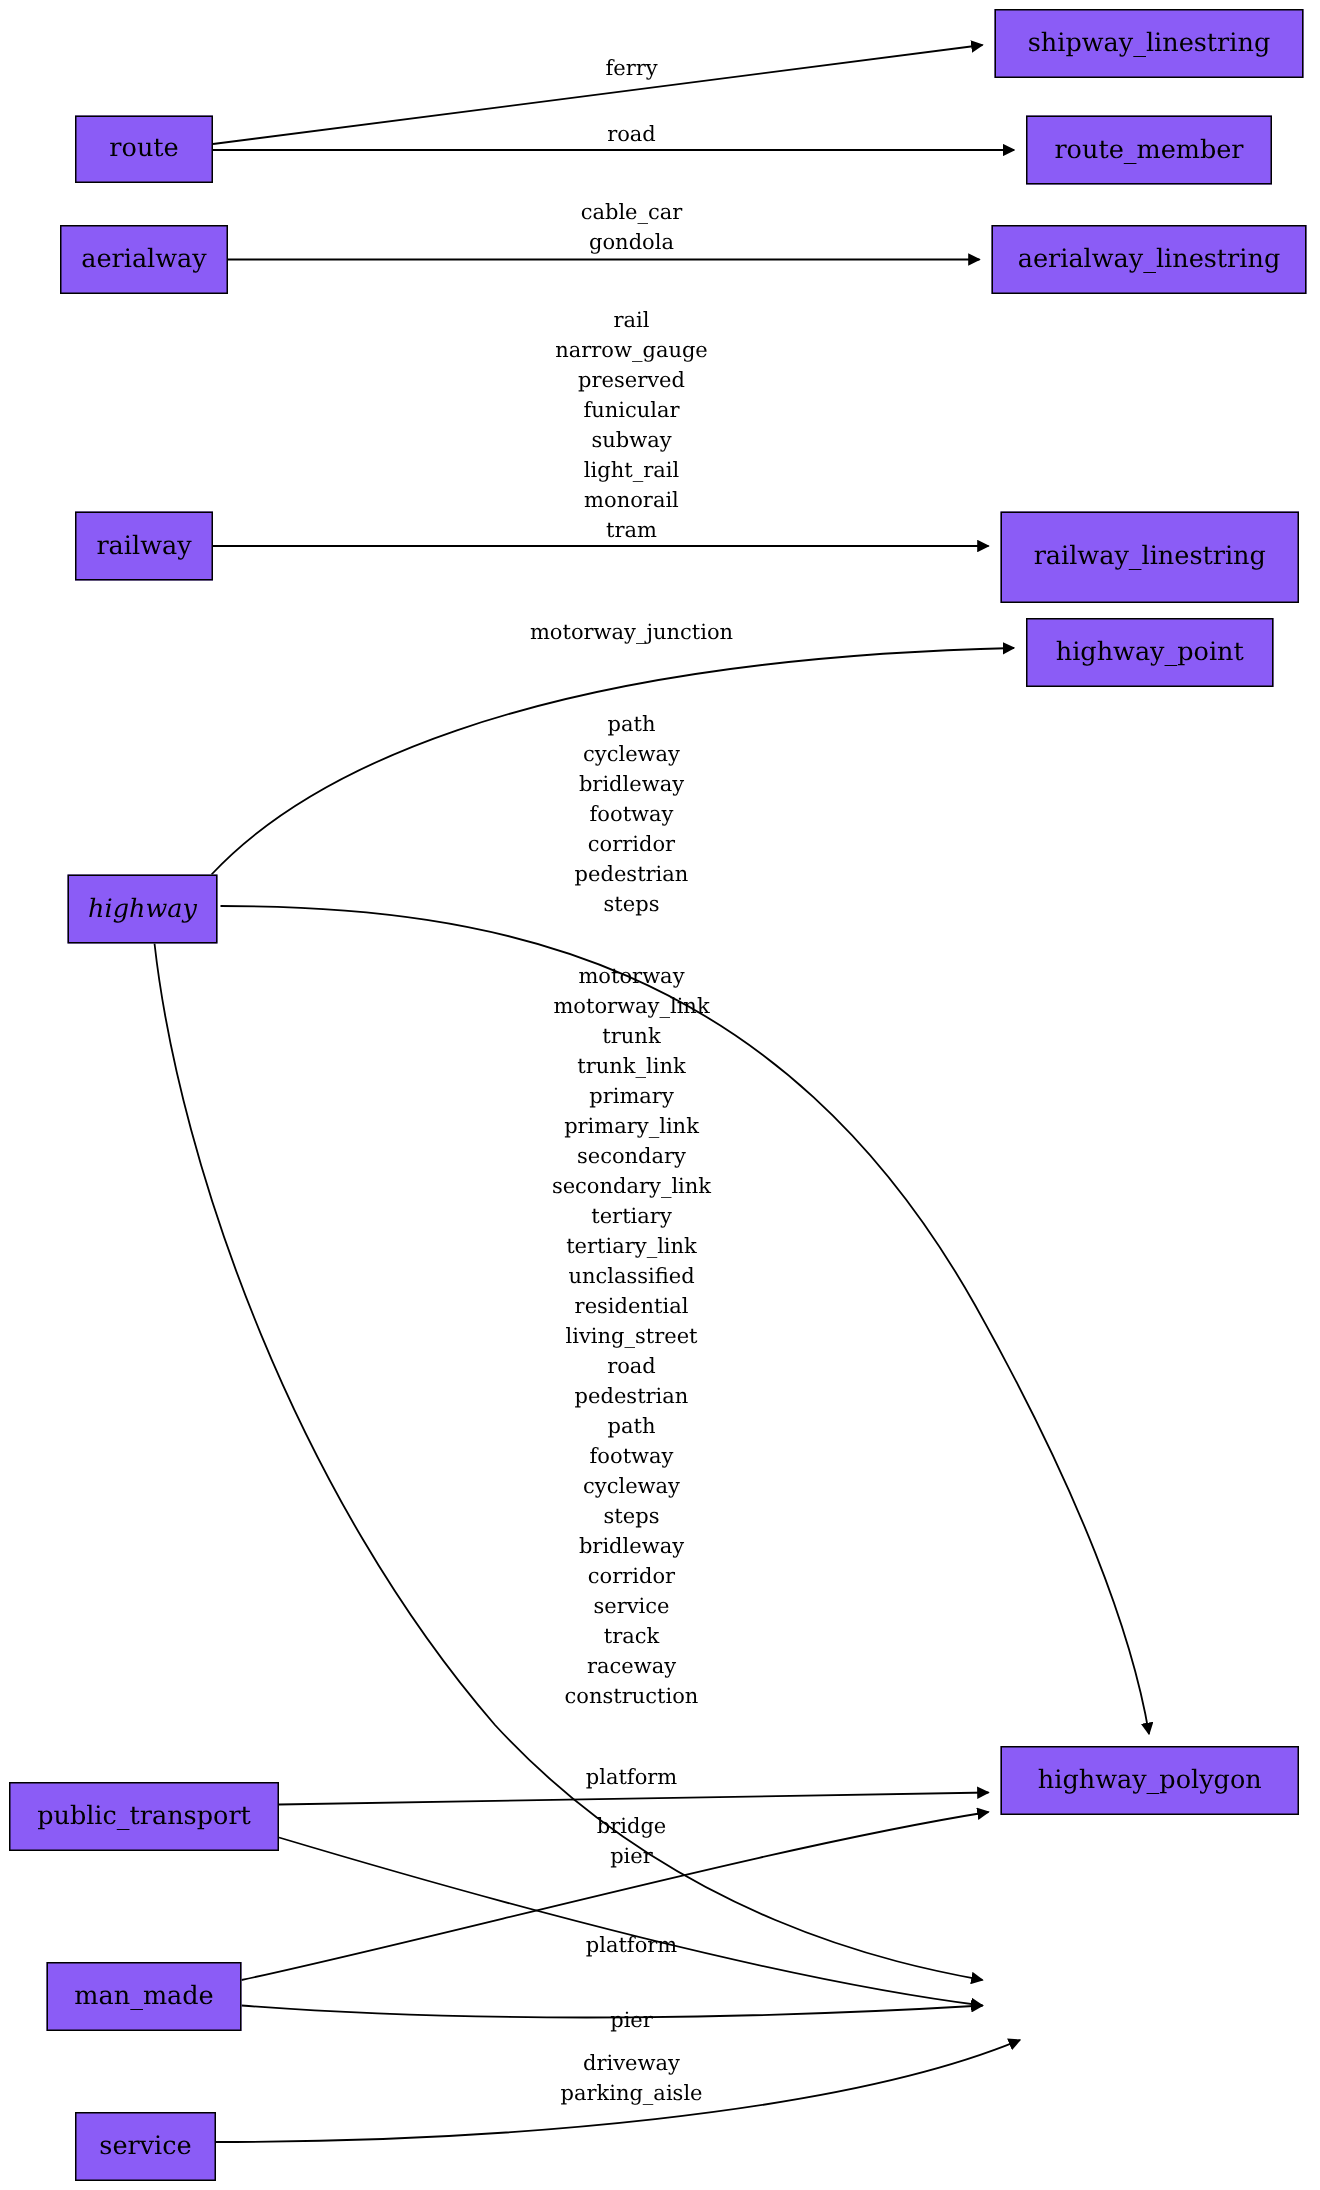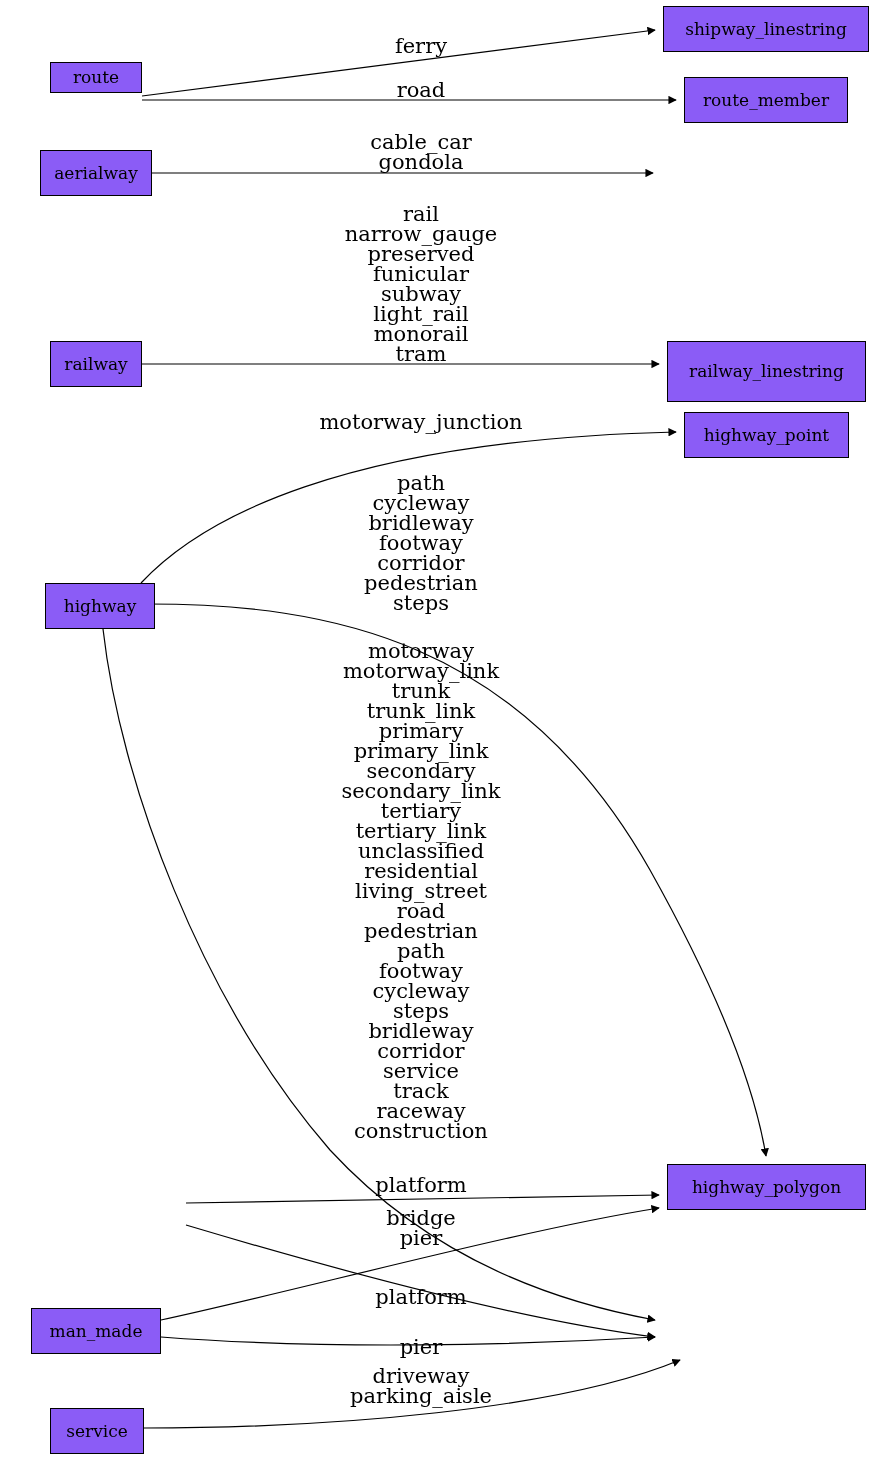--- a/index.html
+++ b/index.html
@@ -33,21 +33,21 @@
     display: flex;
     align-items: center;
     justify-content: center;
     font-size: 17px;
     line-height: 1;
     white-space: nowrap;
     color: #000000;
   }
   .edge-label {
     position: absolute;
-    font-size: 21px;
+    font-size: 14px;
     line-height: 20px;
     text-align: center;
     white-space: pre;
     color: #000000;
     transform: translateX(-50%);
   }
 </style>
 </head>
 <body>
 
@@ -78,46 +78,52 @@
 
     <path d="M 186,1225 C 330,1268 520,1320 655,1337" fill="none" stroke="#000000" stroke-width="1.2" marker-end="url(#arrow)"></path>
 
     <path d="M 161,1320 C 300,1290 520,1230 659,1208" fill="none" stroke="#000000" stroke-width="1.2" marker-end="url(#arrow)"></path>
 
     <path d="M 161,1337 C 330,1350 520,1345 655,1337" fill="none" stroke="#000000" stroke-width="1.2" marker-end="url(#arrow)"></path>
 
     <path d="M 144,1428 C 330,1428 560,1410 680,1360" fill="none" stroke="#000000" stroke-width="1.2" marker-end="url(#arrow)"></path>
   </svg>
 
-  <div class="node" style="left:50px; top:62px; width:92px; height:31px;text-align:center;">
+  <div class="node" style="left:50px; top:77px; width:92px; height:45px;text-align:center;">
       <span>route</span>
     </div>
   <div class="node" style="left:663px; top:6px; width:206px; height:46px;">
       <span>shipway_linestring</span>
     </div>
   <div class="node" style="left:40px; top:150px; width:112px; height:46px;">
       <span>aerialway</span>
     </div>
   <div class="node" style="left:684px; top:77px; width:164px; height:46px;">
       <span>route_member</span>
     </div>
+  <div class="node" style="left:661px; top:150px; width:210px; height:46px;">
+      <span>aerialway_linestring</span>
+    </div>
   <div class="node" style="left:50px; top:341px; width:92px; height:46px;">
       <span>railway</span>
     </div>
   <div class="node" style="left:667px; top:341px; width:199px; height:61px;">
       <span>railway_linestring</span>
     </div>
   <div class="node" style="left:684px; top:412px; width:165px; height:46px;">
       <span>highway_point</span>
     </div>
-  <div class="node" style="left:45px; top:583px; width:110px; height:46px;">
+  <div class="node" style="left:45px; top:583px; width:100px; height:46px;font-style:italic;">
       <span>highway</span>
     </div>
   <div class="node" style="left:667px; top:1164px; width:199px; height:46px;justify-content:center;">
       <span>highway_polygon</span>
+    </div>
+  <div class="node" style="left:6px; top:1188px; width:180px; height:46px;">
+      <span>public_transport</span>
     </div>
   <div class="node" style="left:31px; top:1308px; width:130px; height:46px;">
       <span>man_made</span>
     </div>
   <div class="node" style="left:50px; top:1408px; width:94px; height:46px;">
       <span>service</span>
     </div>
 
   <div class="edge-label" style="left:421px; top:36px;">ferry</div>
   <div class="edge-label" style="left:421px; top:80px;">road</div>

